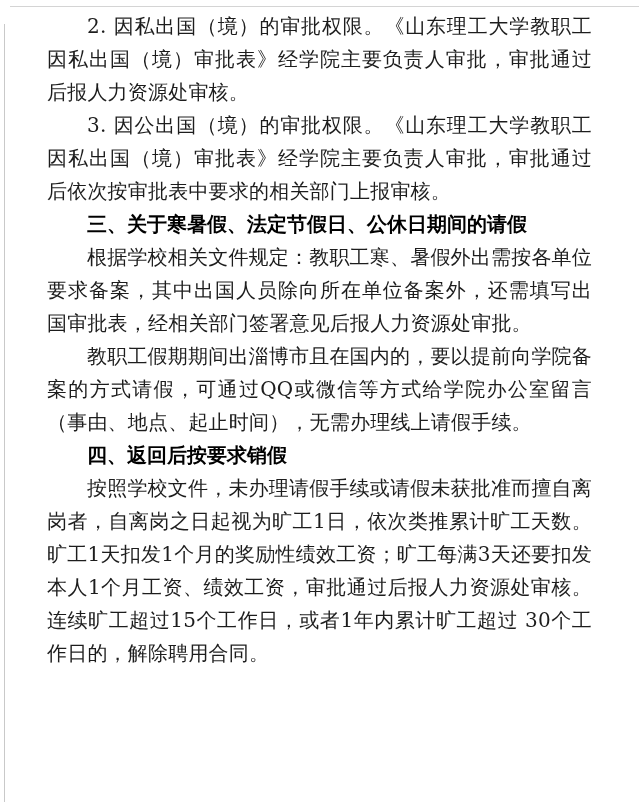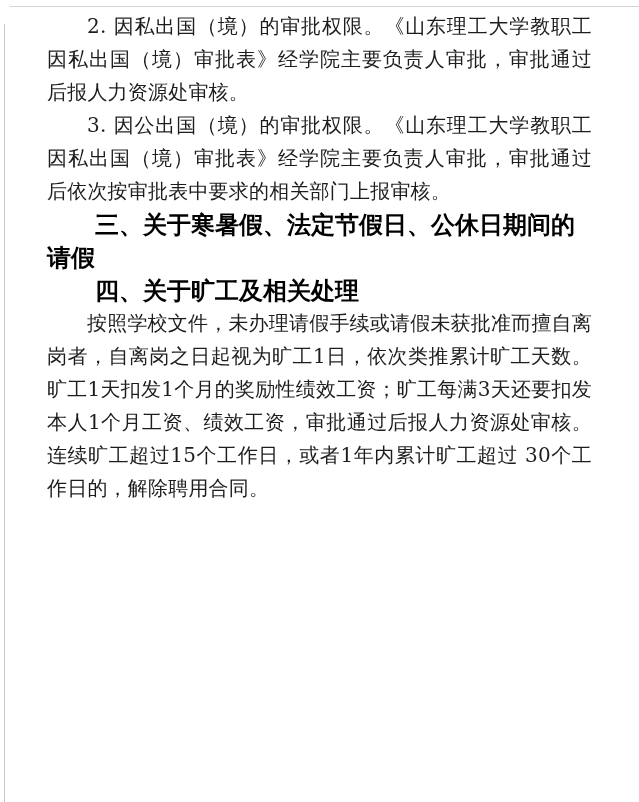--- a/index.html
+++ b/index.html
@@ -50,41 +50,43 @@
   p.body-para {
     margin: 0;
     text-indent: 2em;
     letter-spacing: 0.2px;
   }
   h2.section-heading {
     margin: 0;
     text-indent: 2em;
     font-family: "Liberation Sans", sans-serif;
     font-weight: 700;
-    font-size: 24px;
+    font-size: 20px;
     line-height: 33px;
     color: #000000;
     text-align: left;
   }
 </style>
 </head>
 <body>
 
 <div class="page">
   <div class="edge-left"></div>
   <div class="edge-top"></div>
 
   <div class="content">
     <p class="body-para">2. 因私出国（境）的审批权限。《山东理工大学教职工因私出国（境）审批表》经学院主要负责人审批，审批通过后报人力资源处审核。</p>
 
     <p class="body-para">3. 因公出国（境）的审批权限。《山东理工大学教职工因私出国（境）审批表》经学院主要负责人审批，审批通过后依次按审批表中要求的相关部门上报审核。</p>
 
     <h2 class="section-heading">三、关于寒暑假、法定节假日、公休日期间的请假</h2>
 
+    <p class="body-para">根据学校相关文件规定：教职工寒、暑假外出需按各单位要求备案，其中出国人员除向所在单位备案外，还需填写出国审批表，经相关部门签署意见后报人力资源处审批。</p>
+
+    <p class="body-para">教职工假期期间出淄博市且在国内的，要以提前向学院备案的方式请假，可通过QQ或微信等方式给学院办公室留言（事由、地点、起止时间），无需办理线上请假手续。</p>
 
 
-
-    <h2 class="section-heading">四、关于旷工及相关处理</h2>
+    <h2 class="section-heading">四、返回后按要求销假</h2>
 
     <p class="body-para">按照学校文件，未办理请假手续或请假未获批准而擅自离岗者，自离岗之日起视为旷工1日，依次类推累计旷工天数。旷工1天扣发1个月的奖励性绩效工资；旷工每满3天还要扣发本人1个月工资、绩效工资，审批通过后报人力资源处审核。连续旷工超过15个工作日，或者1年内累计旷工超过 30个工作日的，解除聘用合同。</p>
 
   </div>
 </div>
 
 </body></html>

